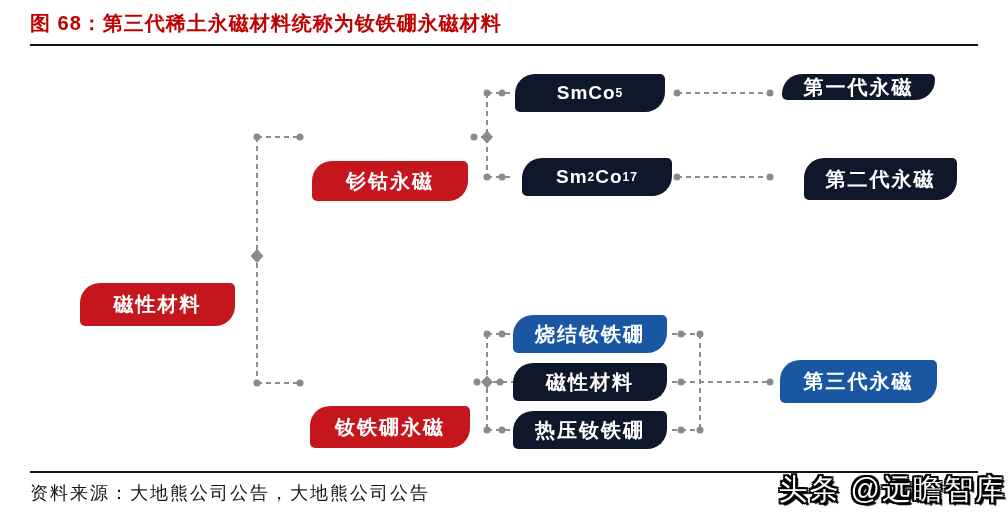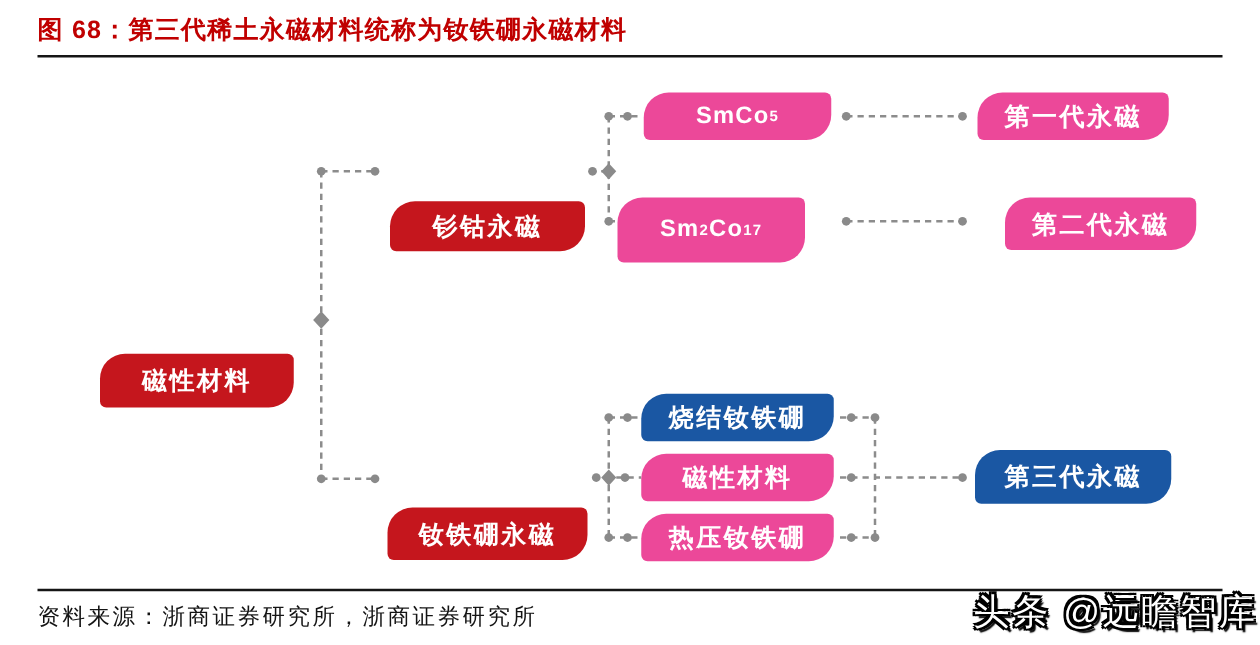--- a/index.html
+++ b/index.html
@@ -24,21 +24,21 @@
     text-shadow:-2px -2px 0 #000,2px -2px 0 #000,-2px 2px 0 #000,2px 2px 0 #000,
                 -2px 0 0 #000,2px 0 0 #000,0 -2px 0 #000,0 2px 0 #000,3px 3px 1px #000;
   }
   svg.connectors{position:absolute;left:0;top:0;z-index:1;}
   .node{
     position:absolute;z-index:2;display:flex;align-items:center;justify-content:center;
     color:#ffffff;font-weight:bold;font-size:20px;letter-spacing:2px;
     border-radius:20px 5px 20px 5px;white-space:nowrap;
   }
   .node.red{background:#c5161d;margin-top:44px;}
-  .node.gray{background:#ec4899;}
+  .node.gray{background:#0f172a;}
   .node.blue{background:#1a57a3;}
   .node.formula{font-size:19px;letter-spacing:1px;}
   .node sub{font-size:12px;font-weight:bold;line-height:0;}
 </style>
 </head>
 <body>
 
 <div class="fig-title">图  68：第三代稀土永磁材料统称为钕铁硼永磁材料</div>
 <div class="title-rule"></div>
 
@@ -89,36 +89,36 @@
 
 <div class="node red" style="left:80px;top:239px;width:155px;height:43px">磁性材料</div>
 
 <div class="node red" style="left:312px;top:117px;width:156px;height:40px">钐钴永磁</div>
 
 <div class="node gray formula" style="left:515px;top:74px;width:150px;height:38px">
     <span>SmCo</span>
     <sub>5</sub>
   </div>
 
-<div class="node gray formula" style="left:494px;top:158px;width:150px;height:52px">
+<div class="node gray formula" style="left:522px;top:158px;width:150px;height:38px">
     <span>Sm</span>
     <sub>2</sub>
     <span>Co</span>
     <sub>17</sub>
   </div>
 
-<div class="node gray" style="left:782px;top:74px;width:153px;height:38px">第一代永磁</div>
+<div class="node gray" style="left:782px;top:74px;width:153px;height:26px">第一代永磁</div>
 
 <div class="node gray" style="left:804px;top:158px;width:153px;height:42px">第二代永磁</div>
 
 <div class="node red" style="left:310px;top:362px;width:160px;height:42px">钕铁硼永磁</div>
 
 <div class="node blue" style="left:513px;top:315px;width:154px;height:38px">烧结钕铁硼</div>
 
 <div class="node gray" style="left:513px;top:363px;width:154px;height:38px">磁性材料</div>
 
 <div class="node gray" style="left:513px;top:411px;width:154px;height:38px">热压钕铁硼</div>
 
 <div class="node blue" style="left:780px;top:360px;width:157px;height:43px">第三代永磁</div>
 
 <div class="footer-rule"></div>
-<div class="source-note">资料来源：浙商证券研究所，浙商证券研究所</div>
+<div class="source-note">资料来源：大地熊公司公告，大地熊公司公告</div>
 <div class="watermark">头条 @远瞻智库</div>
 
 </body></html>

